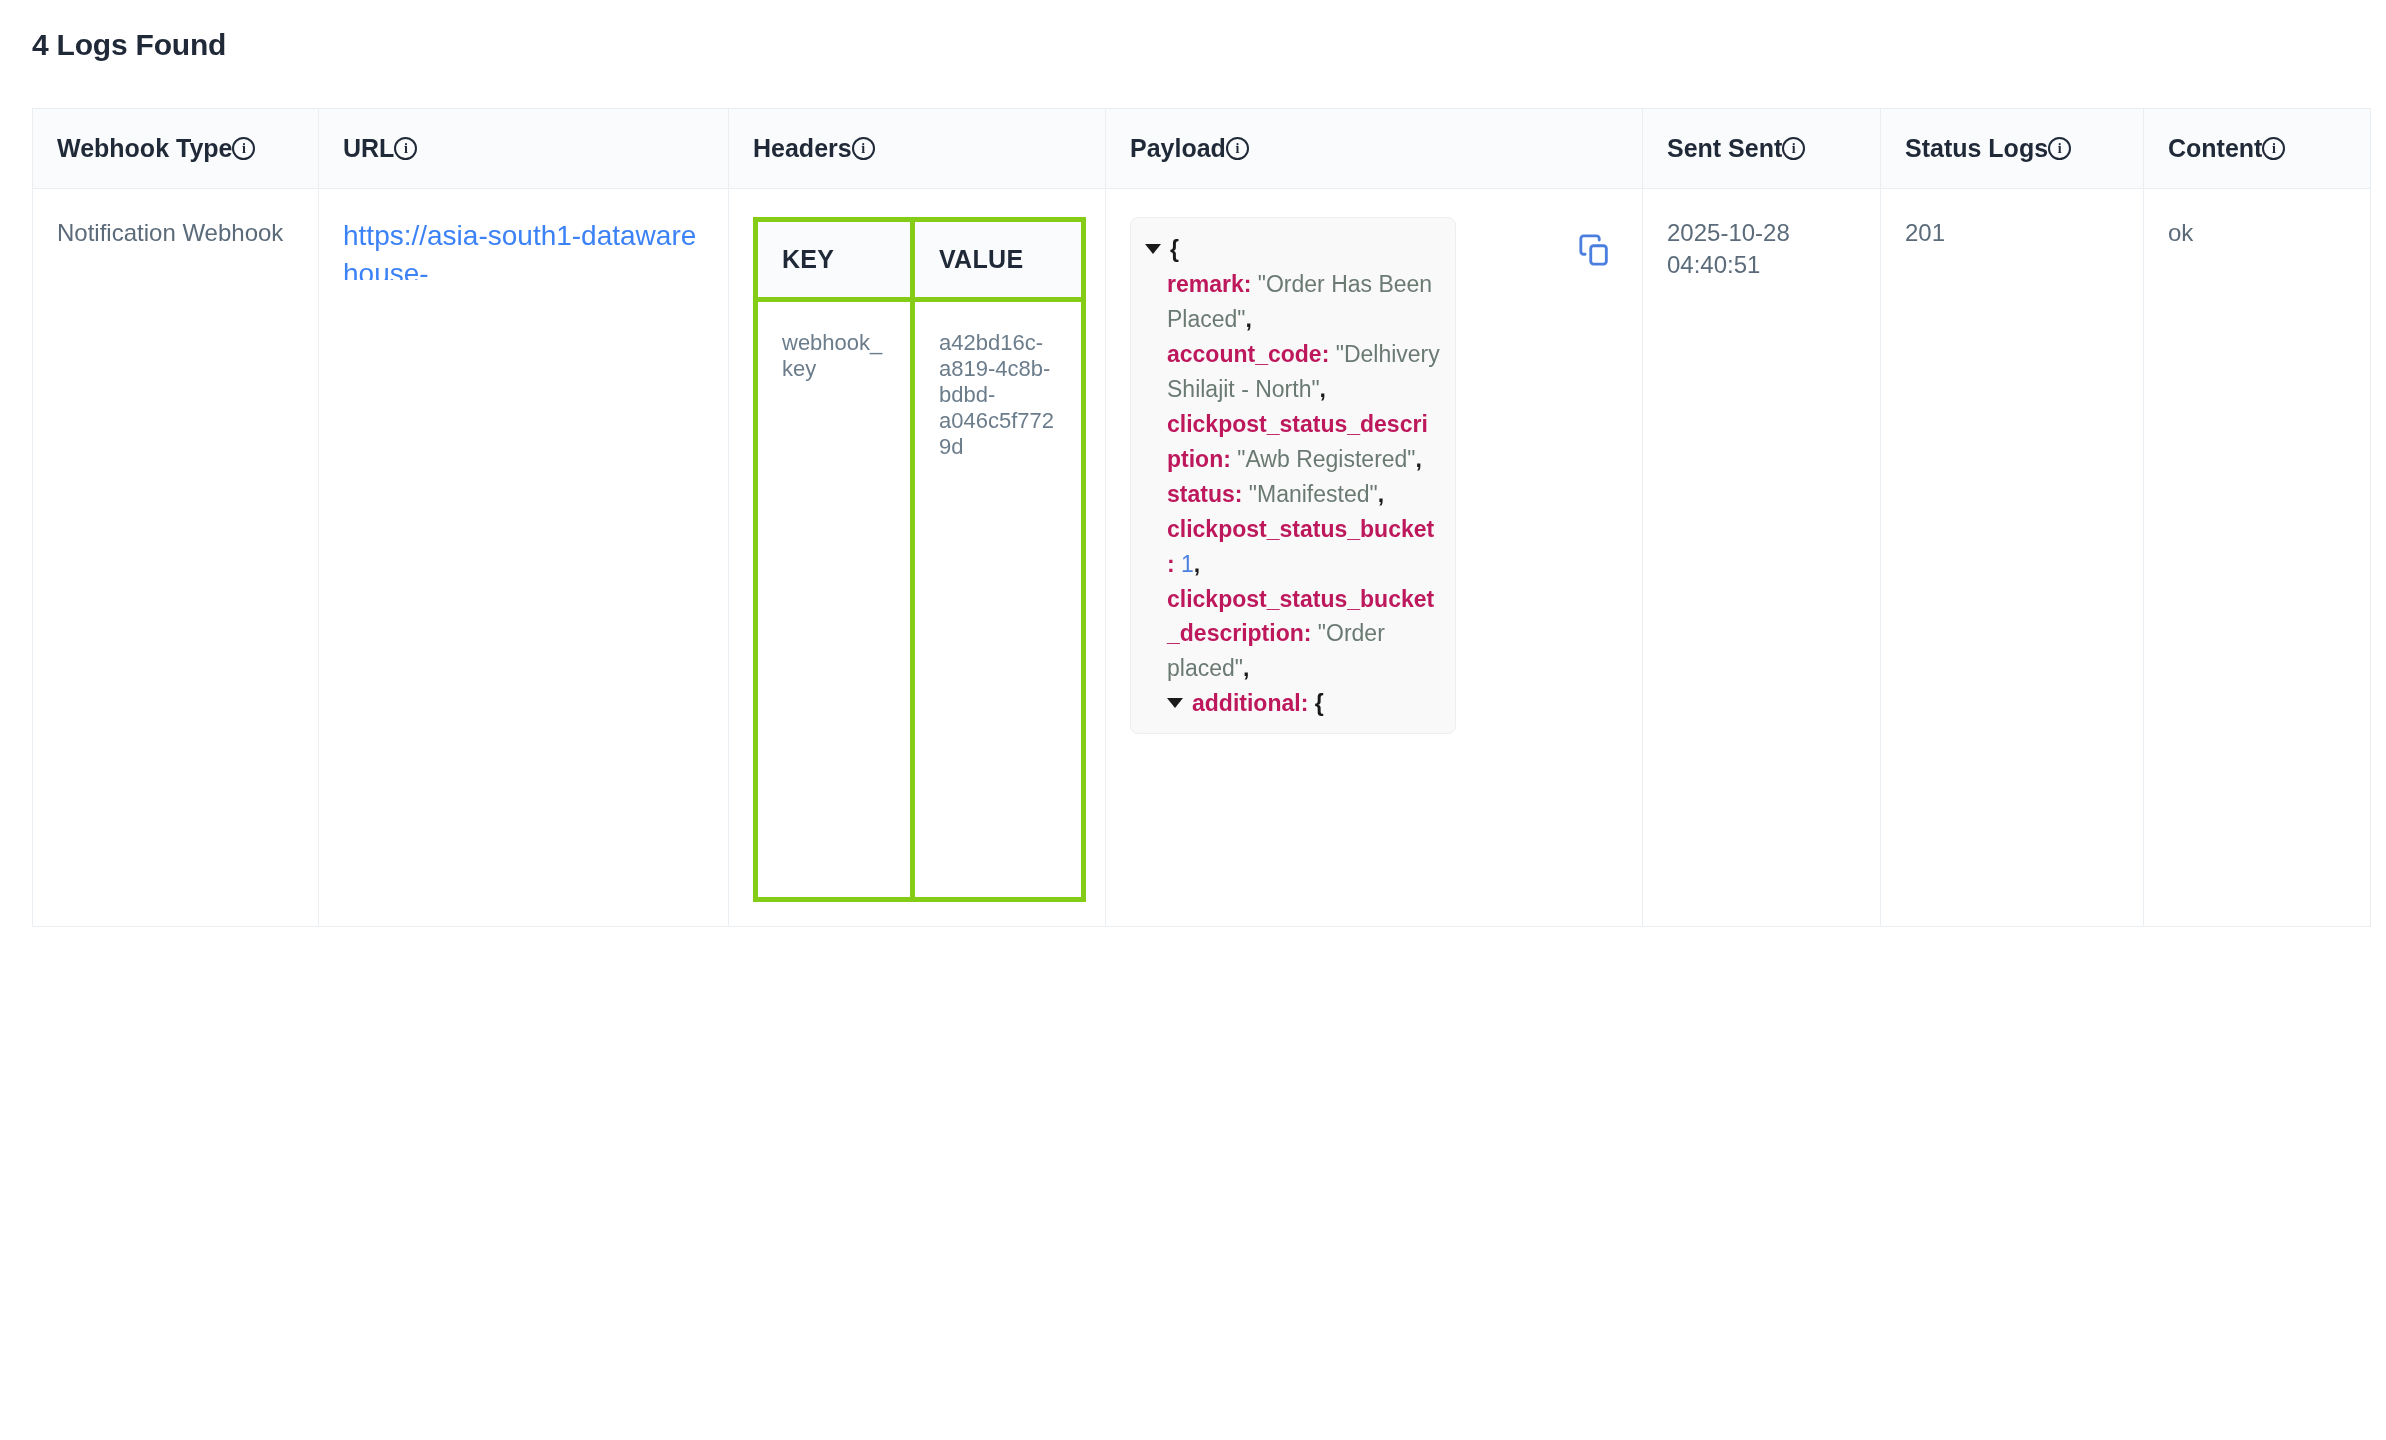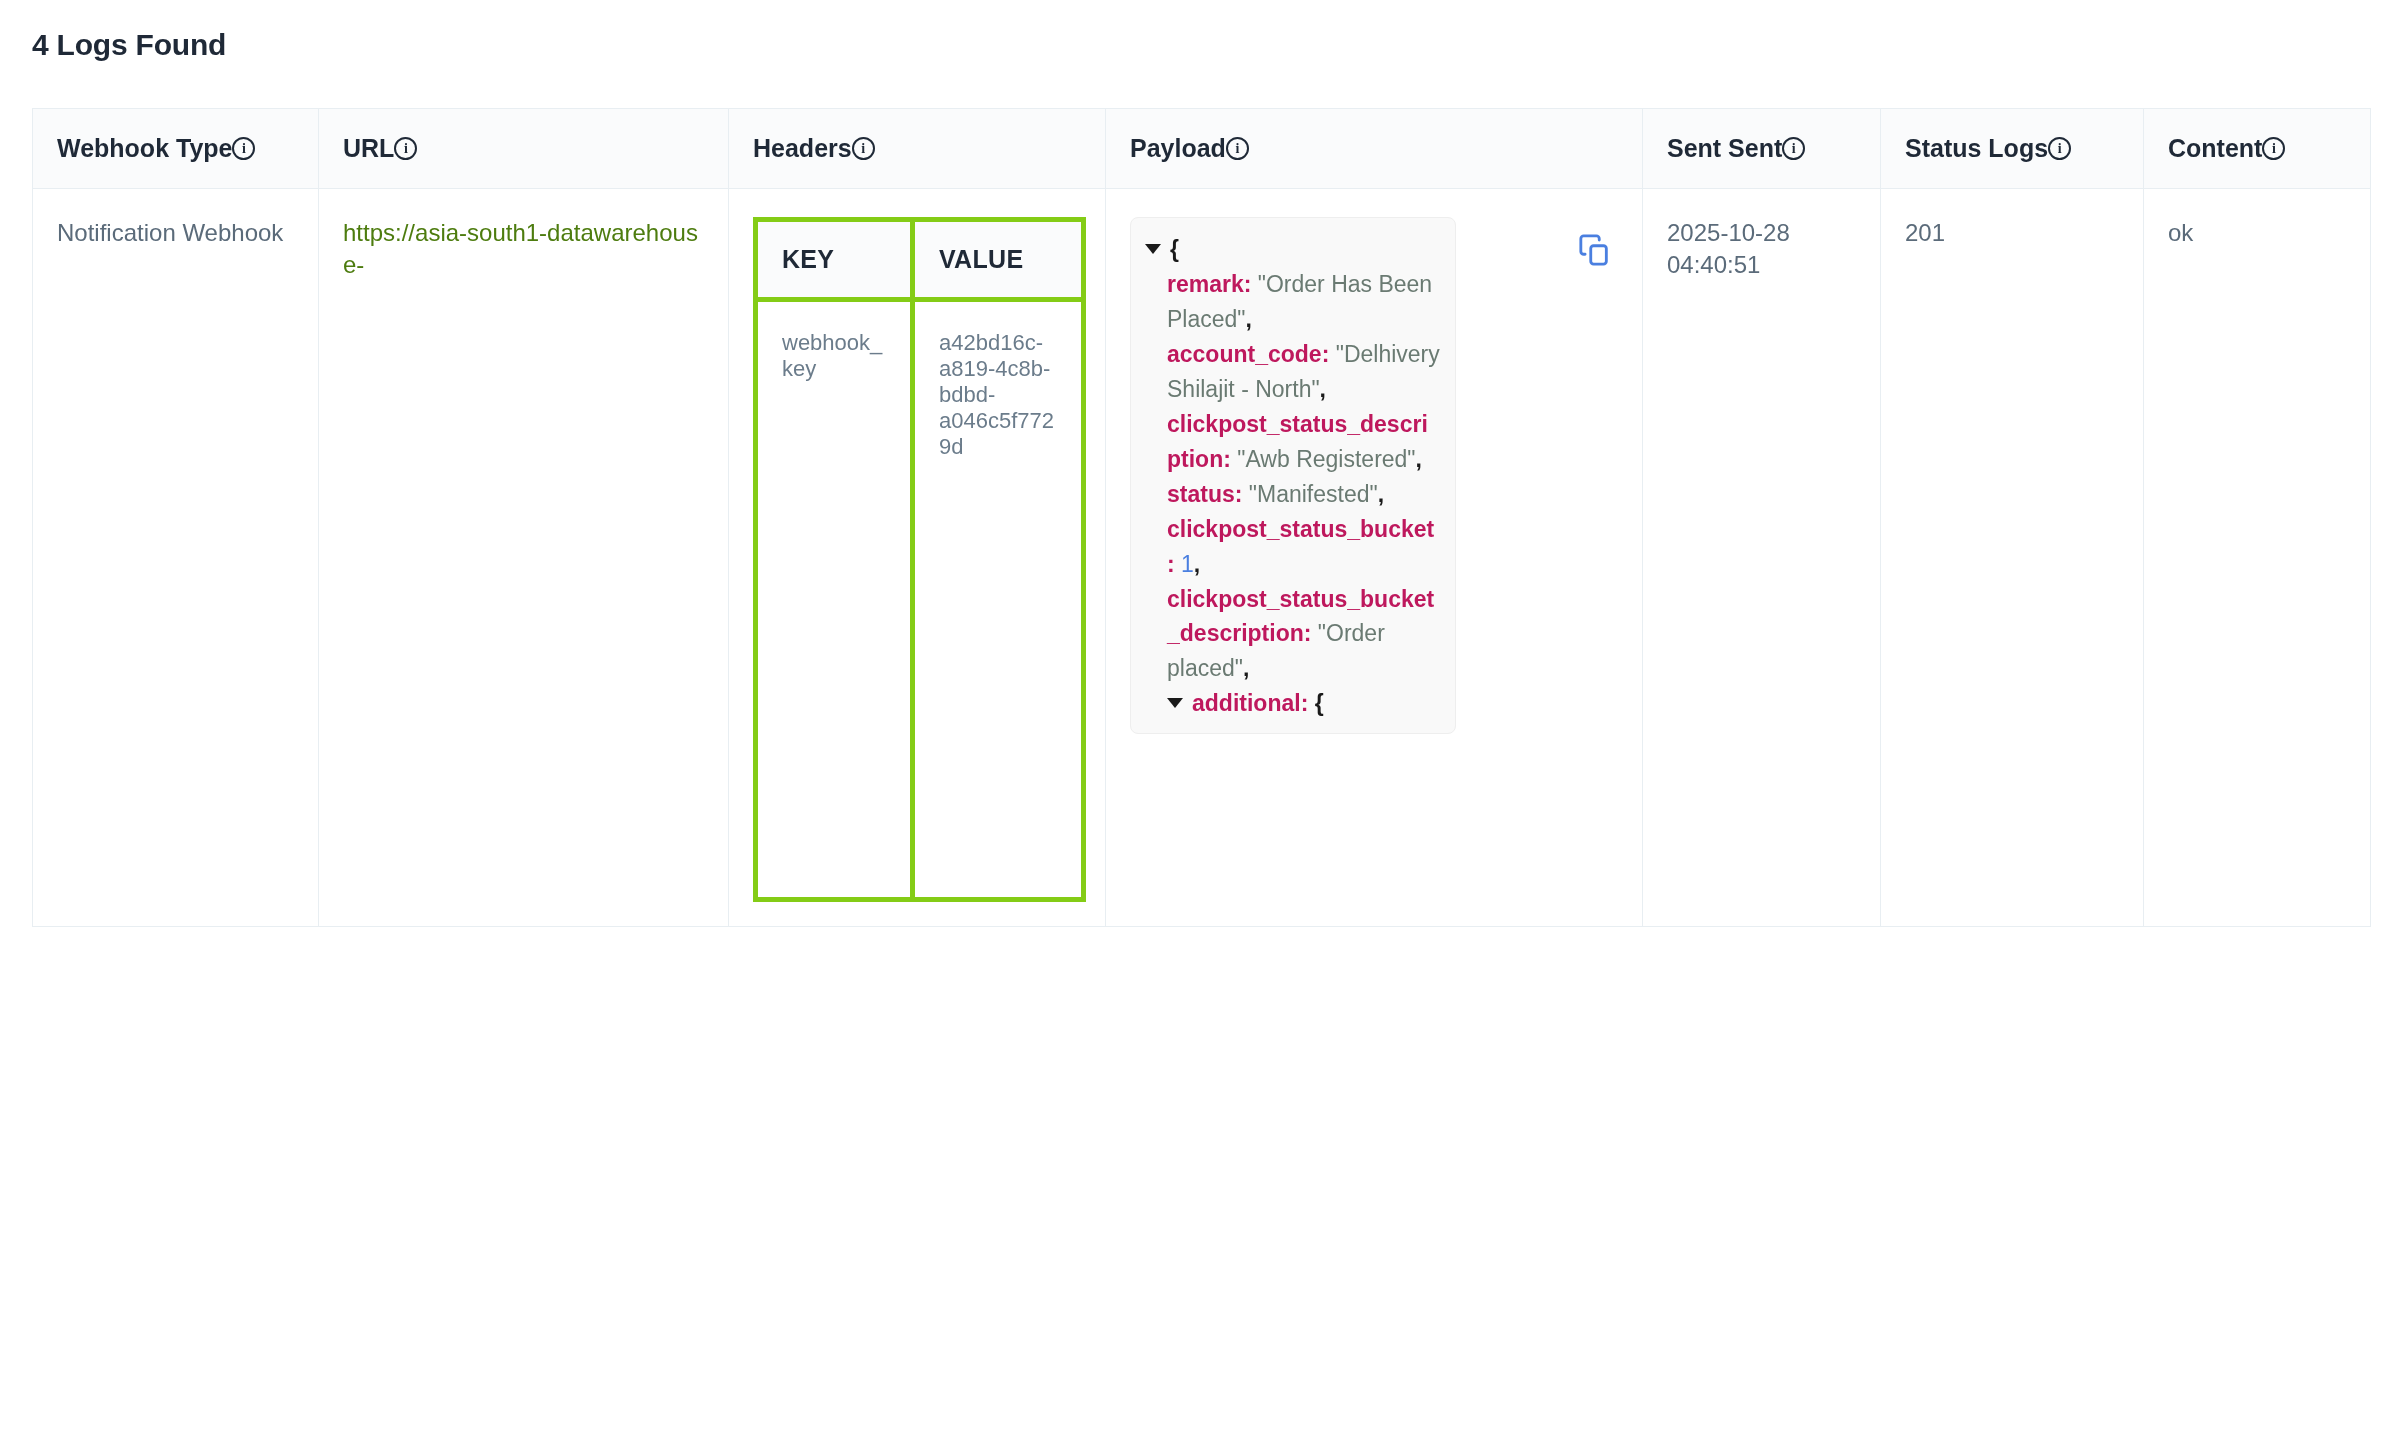--- a/index.html
+++ b/index.html
@@ -68,22 +68,22 @@
   .logs-table tbody td { padding: 28px 24px 24px 24px; }
   .row-1 td { height: 600px; }
 
   .cell-text {
     font-size: 24px;
     color: #5b6b7a;
     line-height: 1.34;
   }
   .cell-type { color: #5b6b7a; }
   .url-link {
-    font-size: 24px;
-    color: #4d7c0f;
+    font-size: 28px;
+    color: #3b82f6;
     line-height: 1.34;
     word-break: break-all;
     display: block;
     max-height: 63px;
     overflow: hidden;
     text-decoration: none;
     cursor: pointer;
   }
 
   

